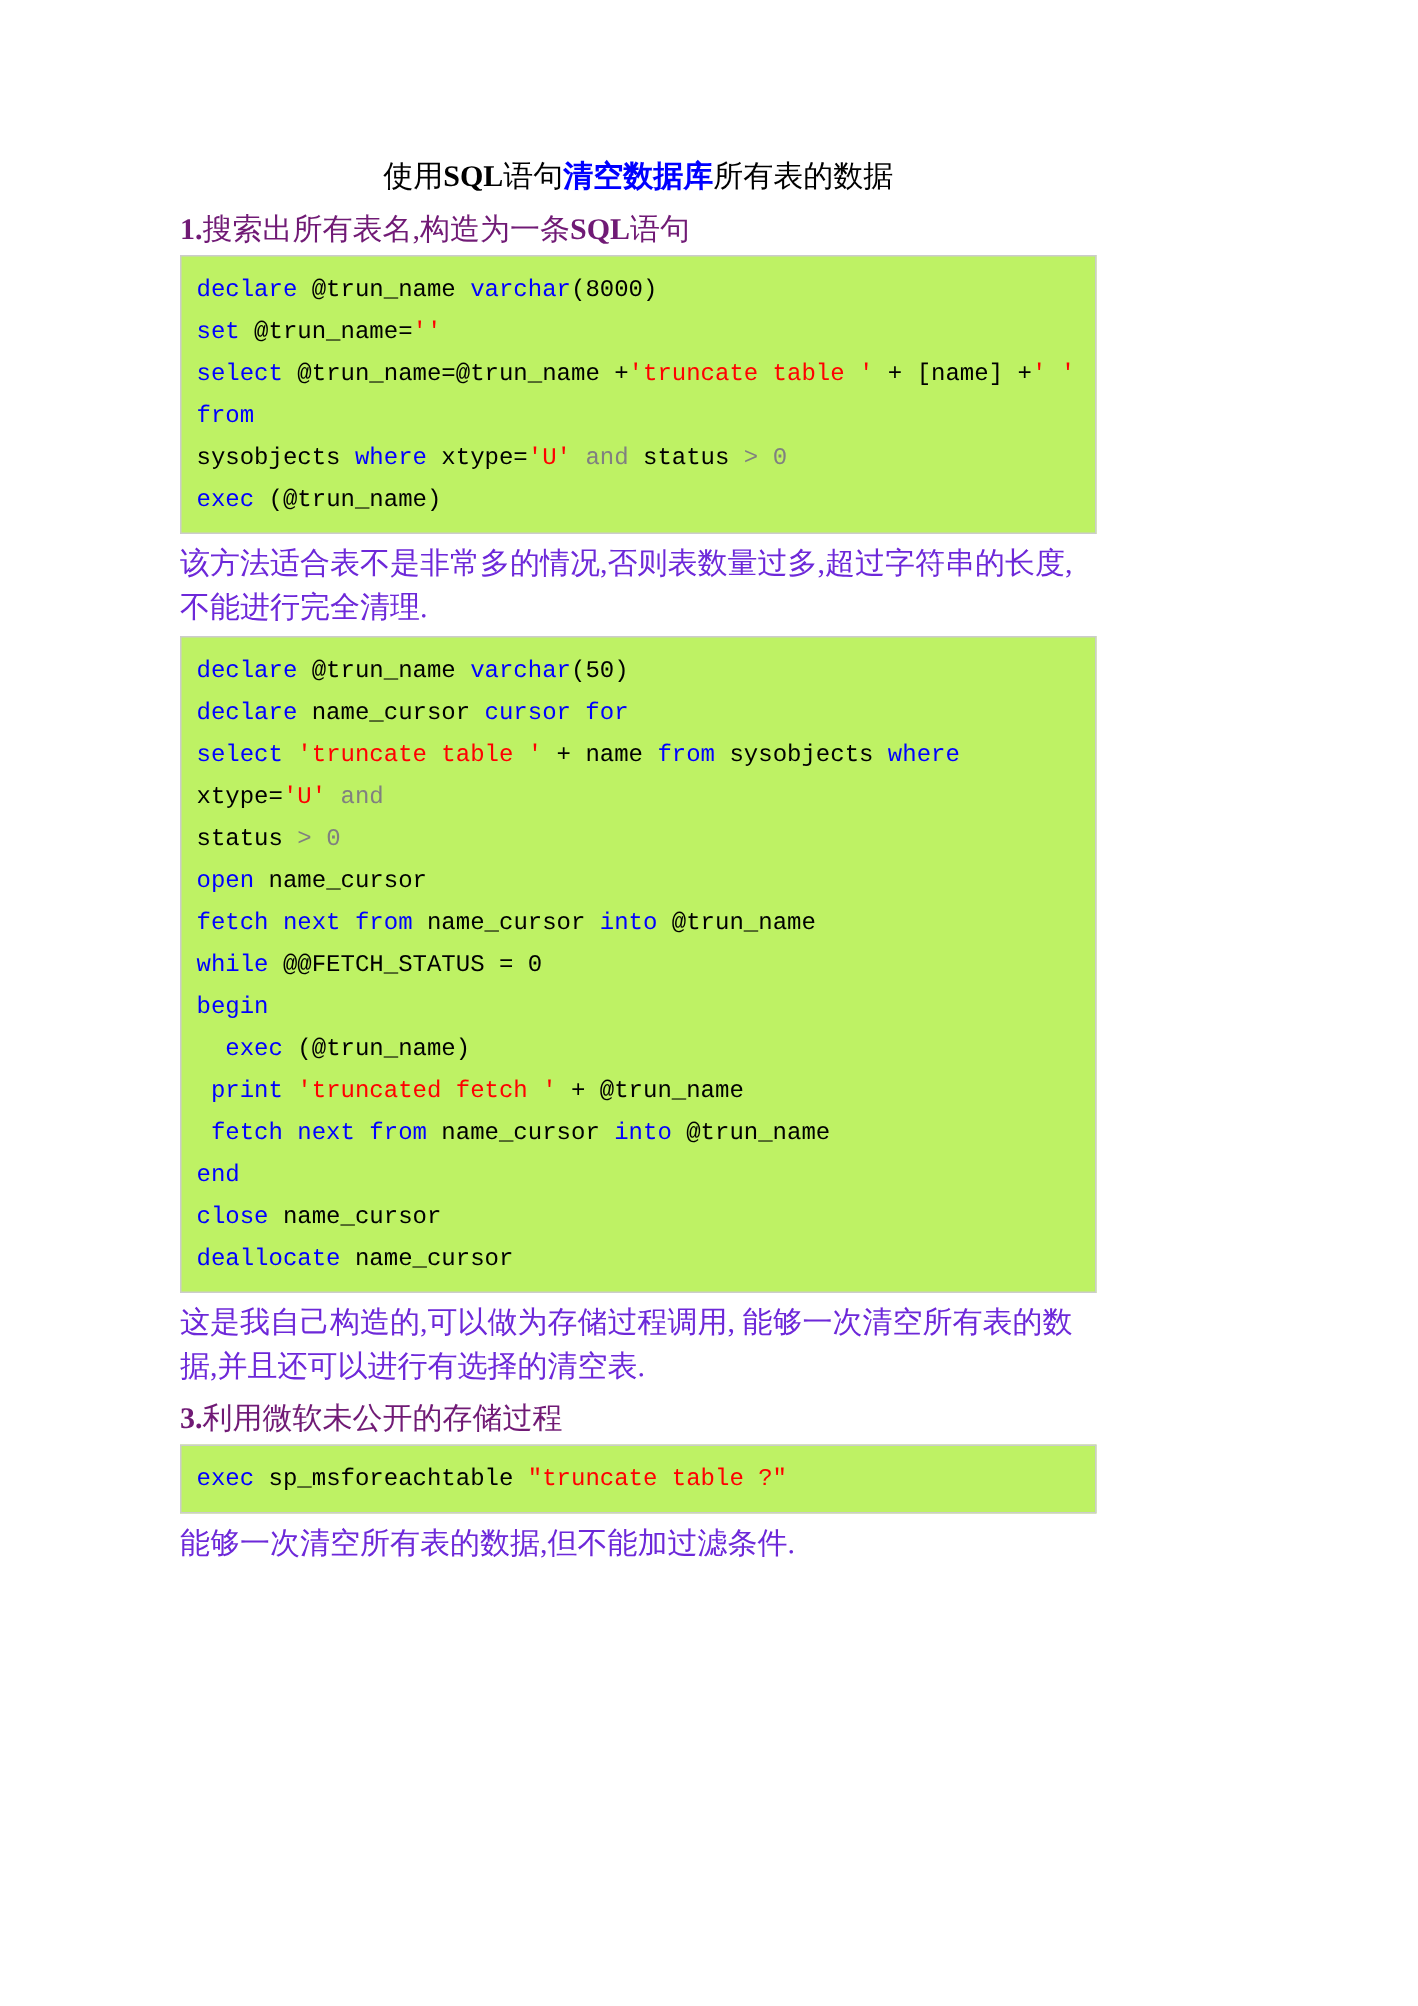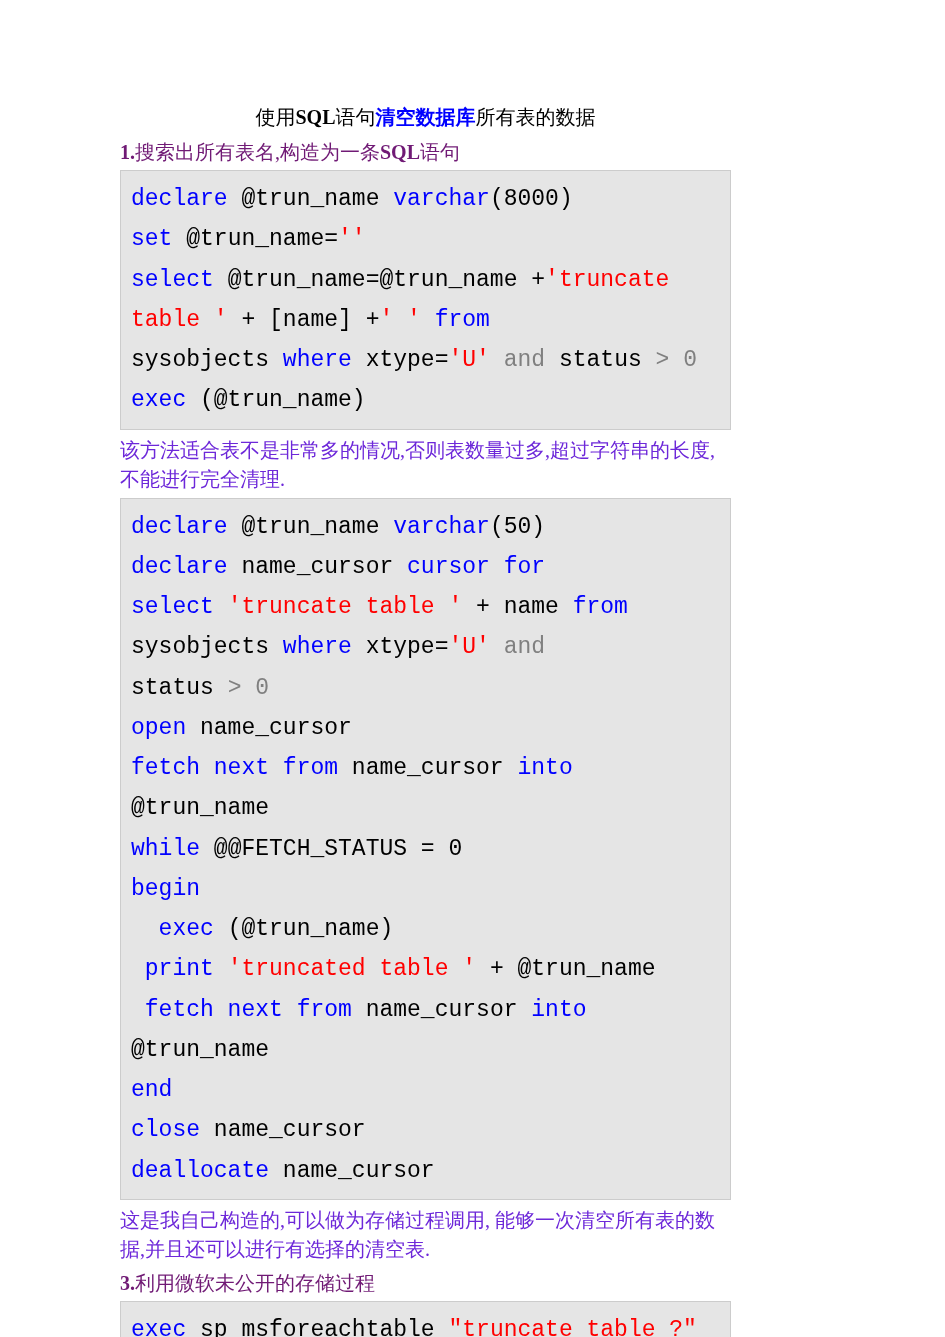--- a/index.html
+++ b/index.html
@@ -30,25 +30,25 @@
   .heading .num { font-weight: bold; font-family: "Times New Roman", serif; }
   .heading .bold { font-weight: bold; font-family: "Times New Roman", serif; }
   .body-text {
     font-size: 20px;
     color: #6d28d9;
     line-height: 1.45;
     margin: 4px 0;
   }
   .code-box {
     border: 1px solid #cccccc;
-    background: #e5e5e5;
+    background: #bef264;
     padding: 8px 10px;
     margin: 4px 0 6px 0;
     font-family: "SimSun", "宋体", "Courier New", monospace;
-    font-size: 23px;
+    font-size: 16px;
     line-height: 1.75;
     color: #000;
     white-space: normal;
     word-break: break-word;
   }
   .code-box .line { display: block; }
   .kw-blue { color: #0000ff; }
   .str-red { color: #ff0000; }
   .kw-gray { color: #808080; }
 </style>
@@ -79,21 +79,21 @@
   <div class="code-box">
     <span class="line"><span class="kw-blue">declare </span><span>@trun_name </span><span class="kw-blue">varchar</span><span>(50)</span></span>
     <span class="line"><span class="kw-blue">declare </span><span>name_cursor </span><span class="kw-blue">cursor for</span></span>
     <span class="line"><span class="kw-blue">select </span><span class="str-red">'truncate table '</span><span> + name </span><span class="kw-blue">from </span><span>sysobjects </span><span class="kw-blue">where </span><span>xtype=</span><span class="str-red">'U'</span><span class="kw-gray"> and</span></span>
     <span class="line"><span>status </span><span class="kw-gray">&gt; 0</span></span>
     <span class="line"><span class="kw-blue">open </span><span>name_cursor</span></span>
     <span class="line"><span class="kw-blue">fetch next </span><span class="kw-blue">from </span><span>name_cursor </span><span class="kw-blue">into </span><span>@trun_name</span></span>
     <span class="line"><span class="kw-blue">while </span><span>@@FETCH_STATUS = 0</span></span>
     <span class="line"><span class="kw-blue">begin</span></span>
     <span class="line"><span class="kw-blue" style="white-space:pre;">  exec </span><span>(@trun_name)</span></span>
-    <span class="line"><span class="kw-blue" style="white-space:pre;text-align:right;"> print </span><span class="str-red">'truncated table '</span><span> + @trun_name</span></span>
+    <span class="line"><span class="kw-blue" style="white-space:pre;text-align:right;"> print </span><span class="str-red">'truncated fetch '</span><span> + @trun_name</span></span>
     <span class="line"><span class="kw-blue" style="white-space:pre;"> fetch next </span><span class="kw-blue">from </span><span>name_cursor </span><span class="kw-blue">into </span><span>@trun_name</span></span>
     <span class="line"><span class="kw-blue">end</span></span>
     <span class="line"><span class="kw-blue">close </span><span>name_cursor</span></span>
     <span class="line"><span class="kw-blue">deallocate </span><span>name_cursor</span></span>
   </div>
 
   <div class="body-text">这是我自己构造的,可以做为存储过程调用, 能够一次清空所有表的数据,并且还可以进行有选择的清空表.</div>
 
   <div class="heading">
     <span class="num">3.</span><span>利用微软未公开的存储过程</span>

